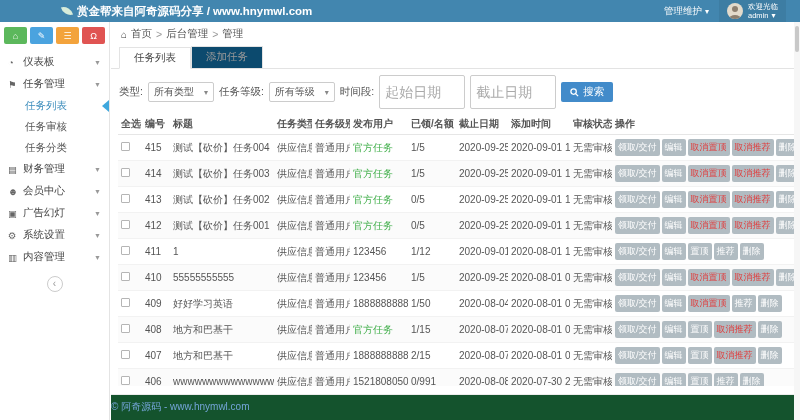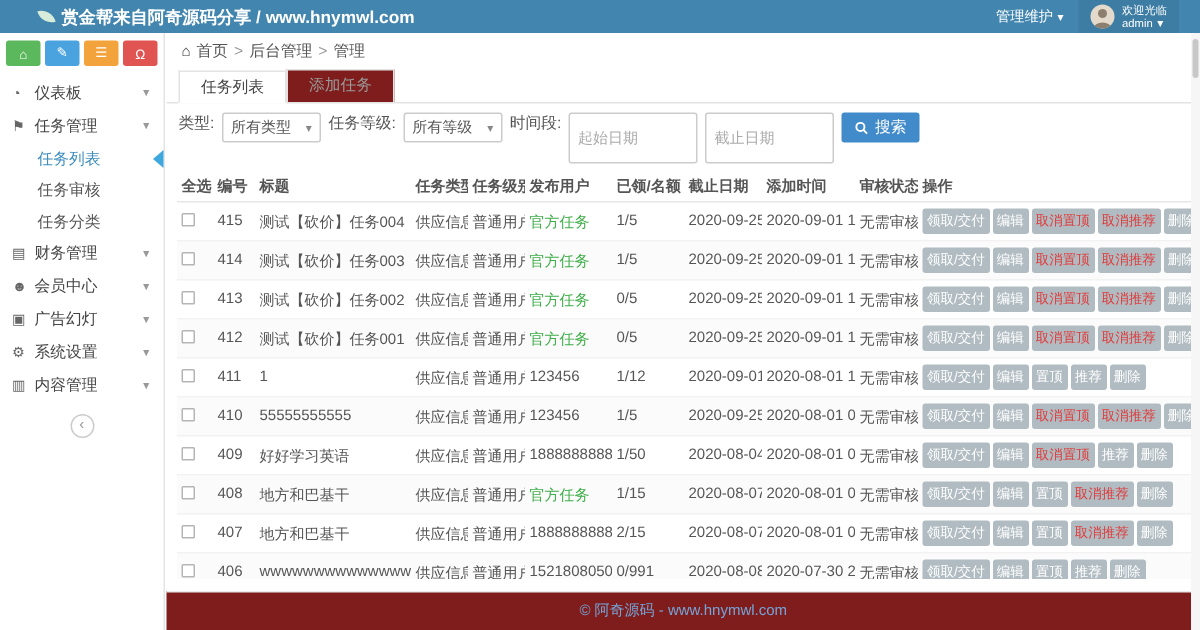--- a/index.html
+++ b/index.html
@@ -1,21 +1,21 @@
 <!DOCTYPE html>
 <html><head>
 <meta charset="utf-8">
 <style>
   * { box-sizing: border-box; margin: 0; padding: 0; }
   html,body { width:800px; height:420px; overflow:hidden; background:#fff;
     font-family:"Liberation Sans","DejaVu Sans",sans-serif; }
 
   
   .topbar { position:absolute; top:0; left:0; right:0; height:22px; background:#4286af;
-    color:#fff; display:flex; align-items:center; z-index:10; }
+    color:#fff; display:flex; align-items:center; z-index:10;padding-left:36px; }
   .brand { display:flex; align-items:center; gap:5px; margin-left:26px; font-size:11.5px; font-weight:bold; }
   .leaf { width:10px; height:10px; background:#d7ecda; border-radius:0 100% 0 100%; transform:rotate(-15deg); display:inline-block; }
   .top-right { margin-left:auto; display:flex; align-items:center; gap:10px; margin-right:14px; }
   .maintain { font-size:9.5px; display:flex; align-items:center; gap:3px; cursor:pointer; }
   .caret { font-size:8px; }
   .userblock { display:flex; align-items:center; gap:5px; background:#3d7da3; padding:1px 8px; height:22px; }
   .avatar { width:16px; height:16px; border-radius:50%; background:#e3dacb; position:relative; overflow:hidden; }
   .avatar::before { content:""; position:absolute; top:3px; left:5px; width:6px; height:6px; border-radius:50%; background:#8d7f6f; }
   .avatar::after { content:""; position:absolute; bottom:-4px; left:2px; width:12px; height:8px; border-radius:50%; background:#8d7f6f; }
   .usertext { font-size:7.5px; line-height:1.2; }
@@ -39,48 +39,48 @@
   .collapse-btn { width:16px; height:16px; border:1px solid #ccc; border-radius:50%; color:#999;
     font-size:10px; line-height:13px; text-align:center; margin:8px auto 0; cursor:pointer; }
 
   
   .main { position:absolute; top:22px; left:111px; right:0; bottom:0; background:#fff; }
   .breadcrumb { padding:5px 10px 2px; font-size:10.5px; color:#555; display:flex; gap:4px; align-items:center; }
   .breadcrumb .bhome { color:#333; font-size:10px; }
   .breadcrumb .sep { color:#999; }
   .tabs { display:flex; padding:3px 8px 0; border-bottom:1px solid #e3e3e3; }
   .tab { font-size:10.5px; padding:3px 14px; border:1px solid #e3e3e3; border-bottom:none;
-    background:#7f1d1d; color:#999; cursor:pointer; }
+    background:#0c4a6e; color:#999; cursor:pointer; }
   .tab.active { background:#fff; color:#444; position:relative; top:1px; border-bottom:1px solid #fff; }
 
-  .filters { display:flex; gap:5px; padding:6px 8px 5px; font-size:10.5px; color:#555; }
+  .filters { display:flex; align-items:center; gap:5px; padding:6px 8px 5px; font-size:10.5px; color:#555; }
   .select { border:1px solid #ccc; border-radius:2px; height:20px; display:flex; align-items:center;
     padding:0 5px; gap:8px; font-size:10px; color:#555; min-width:66px; cursor:pointer; background:#fff; }
   .select .caret { color:#888; margin-left:auto; }
-  .dinput { border:1px solid #ccc; border-radius:2px; height:20px; width:86px; font-size:10px;
+  .dinput { border:1px solid #ccc; border-radius:2px; height:20px; width:86px; font-size:14px;
     padding:16px 5px; color:#555; font-family:inherit; }
   .dinput::placeholder { color:#aaa; }
   .searchbtn { height:20px; background:#428bca; color:#fff; border:none; border-radius:2px;
     font-size:10.5px; padding:0 9px; display:flex; align-items:center; gap:4px; cursor:pointer; font-family:inherit; }
 
   .table-wrap { height:272px; overflow:hidden; padding:0 2px 0 2px; }
   table { border-collapse:collapse; table-layout:fixed; width:684px; margin-left:5px; }
   th { font-size:10px; color:#555; text-align:left; font-weight:bold; padding:3px 3px;
     border-bottom:1px solid #e6e6e6; white-space:nowrap; overflow:hidden; }
   td { font-size:10px; color:#555; padding:4px 3px; border-bottom:1px solid #f2f2f2;
     white-space:nowrap; overflow:hidden; }
   tr:nth-child(even) td { background:#fbfbfb; }
   .cb { width:9px; height:9px; border:1px solid #b5b5b5; border-radius:1px; background:#fff; display:inline-block; cursor:pointer; }
   .official { color:#3fae49; }
   .abtn { display:inline-block; background:#b1bcc2; color:#fff; font-size:9px; padding:2px 3px;
     border-radius:2px; margin-right:2px; cursor:pointer; }
   .abtn.cancel { color:#e03c3c; font-weight:normal; }
 
   .footer { position:absolute; bottom:0; left:0; right:0; border-top:1px solid #ececec;
-    padding:5px 0 6px; text-align:center; font-size:10px; color:#74a5d8; background:#7f1d1d; }
+    padding:5px 0 6px; text-align:left; font-size:10px; color:#74a5d8; background:#14532d; }
 
   
   .scrollbar { position:absolute; right:0; top:22px; bottom:0; width:6px; background:#f6f6f6; z-index:20; }
   .scroll-thumb { position:absolute; top:4px; right:1px; width:4px; height:26px; background:#c8c8c8; border-radius:2px; }
 </style>
 </head>
 <body>
 
 <div class="topbar">
   <div class="brand">

